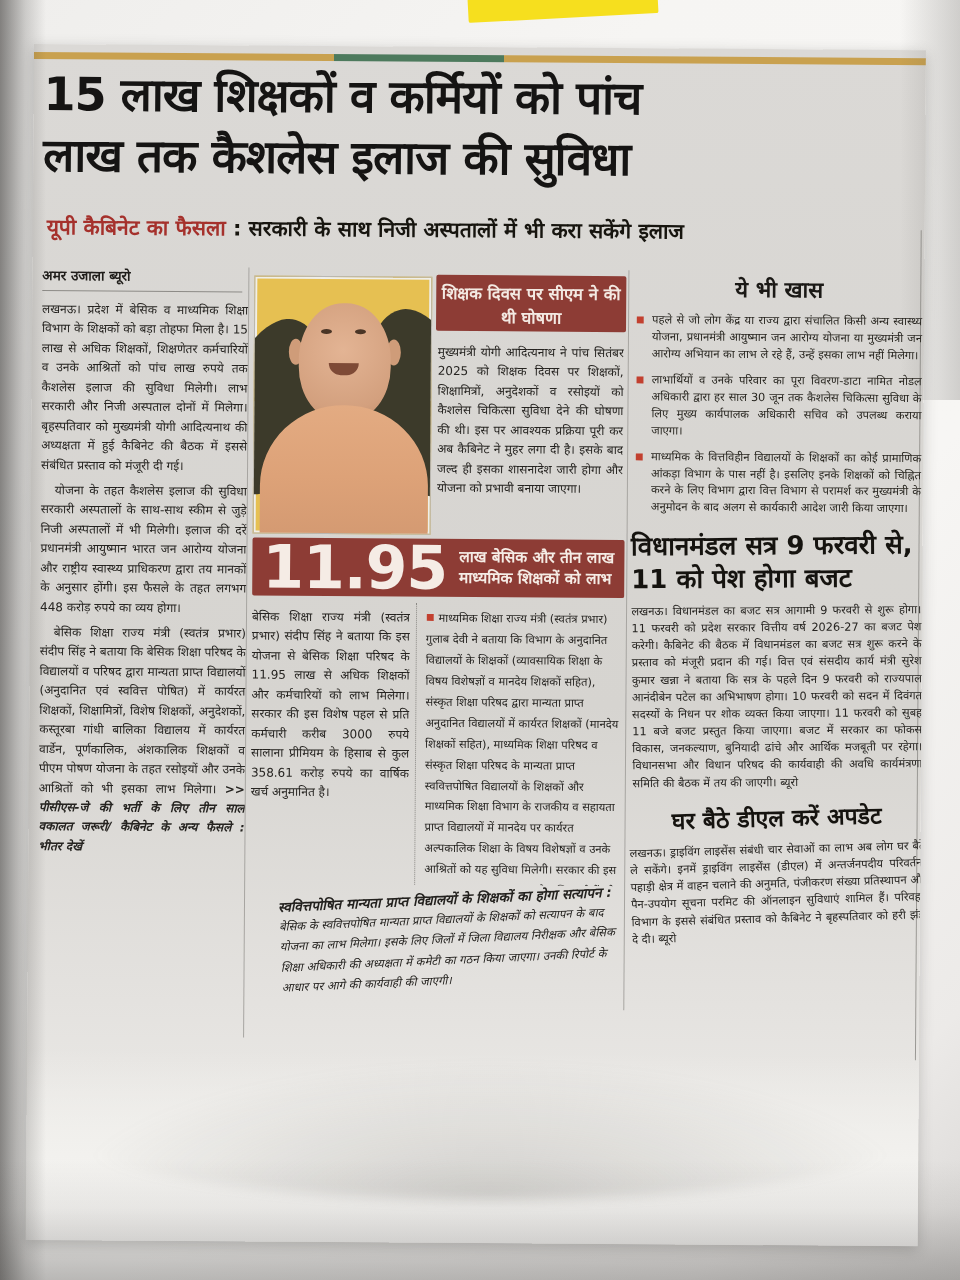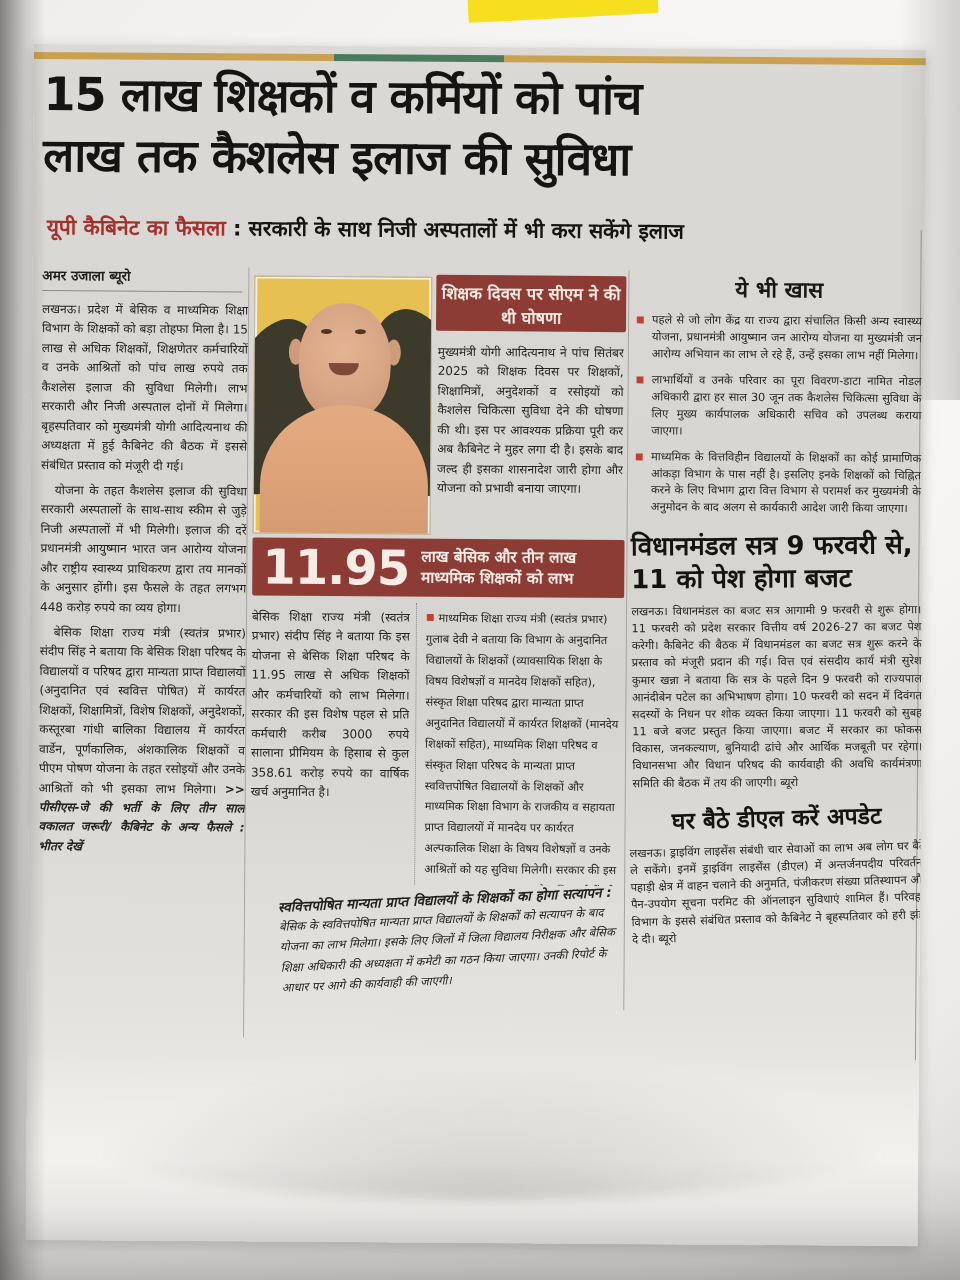--- a/index.html
+++ b/index.html
@@ -69,21 +69,21 @@
   .robe{position:absolute;left:6px;top:128px;width:168px;height:130px;border-radius:50% 50% 0 0/62% 62% 0 0;
     background:linear-gradient(180deg,#e3ab82 0%,#ddA278 55%,#d49a72 100%);z-index:2;}
 
   .cap-box{position:absolute;left:404px;top:228px;width:190px;height:56px;background:#8d3c35;color:#f3e9e2;
     font-weight:700;font-size:16.5px;text-align:center;line-height:1.45;padding-top:7px;box-sizing:border-box;
     border-radius:2px;}
   .announce{position:absolute;left:406px;top:296px;width:186px;height:252px;overflow:hidden;}
 
   .stat{position:absolute;left:222px;top:492px;width:372px;height:58px;background:#8d3c35;border-radius:2px;
     color:#f5ece5;display:flex;align-items:center;padding:0 10px;box-sizing:border-box;}
-  .stat .num{font-size:48px;font-weight:700;letter-spacing:-1px;line-height:1;}
+  .stat .num{font-size:60px;font-weight:700;letter-spacing:-1px;line-height:1;}
   .stat .lab{font-size:15.5px;font-weight:700;line-height:1.35;margin-left:12px;}
 
   .midA{position:absolute;left:222px;top:562px;width:158px;height:276px;overflow:hidden;}
   .midB{position:absolute;left:396px;top:560px;width:198px;height:278px;overflow:hidden;}
   .midB .sq{color:#c2402f;font-size:9px;vertical-align:2px;margin-right:4px;}
   .midB .body-txt{font-size:11.3px;line-height:1.5;}
 
   .verify{position:absolute;left:252px;top:842px;width:348px;transform:rotate(-3deg);
     font-style:italic;color:#23211e;}
   .verify .vh{font-weight:700;font-size:13.5px;}

